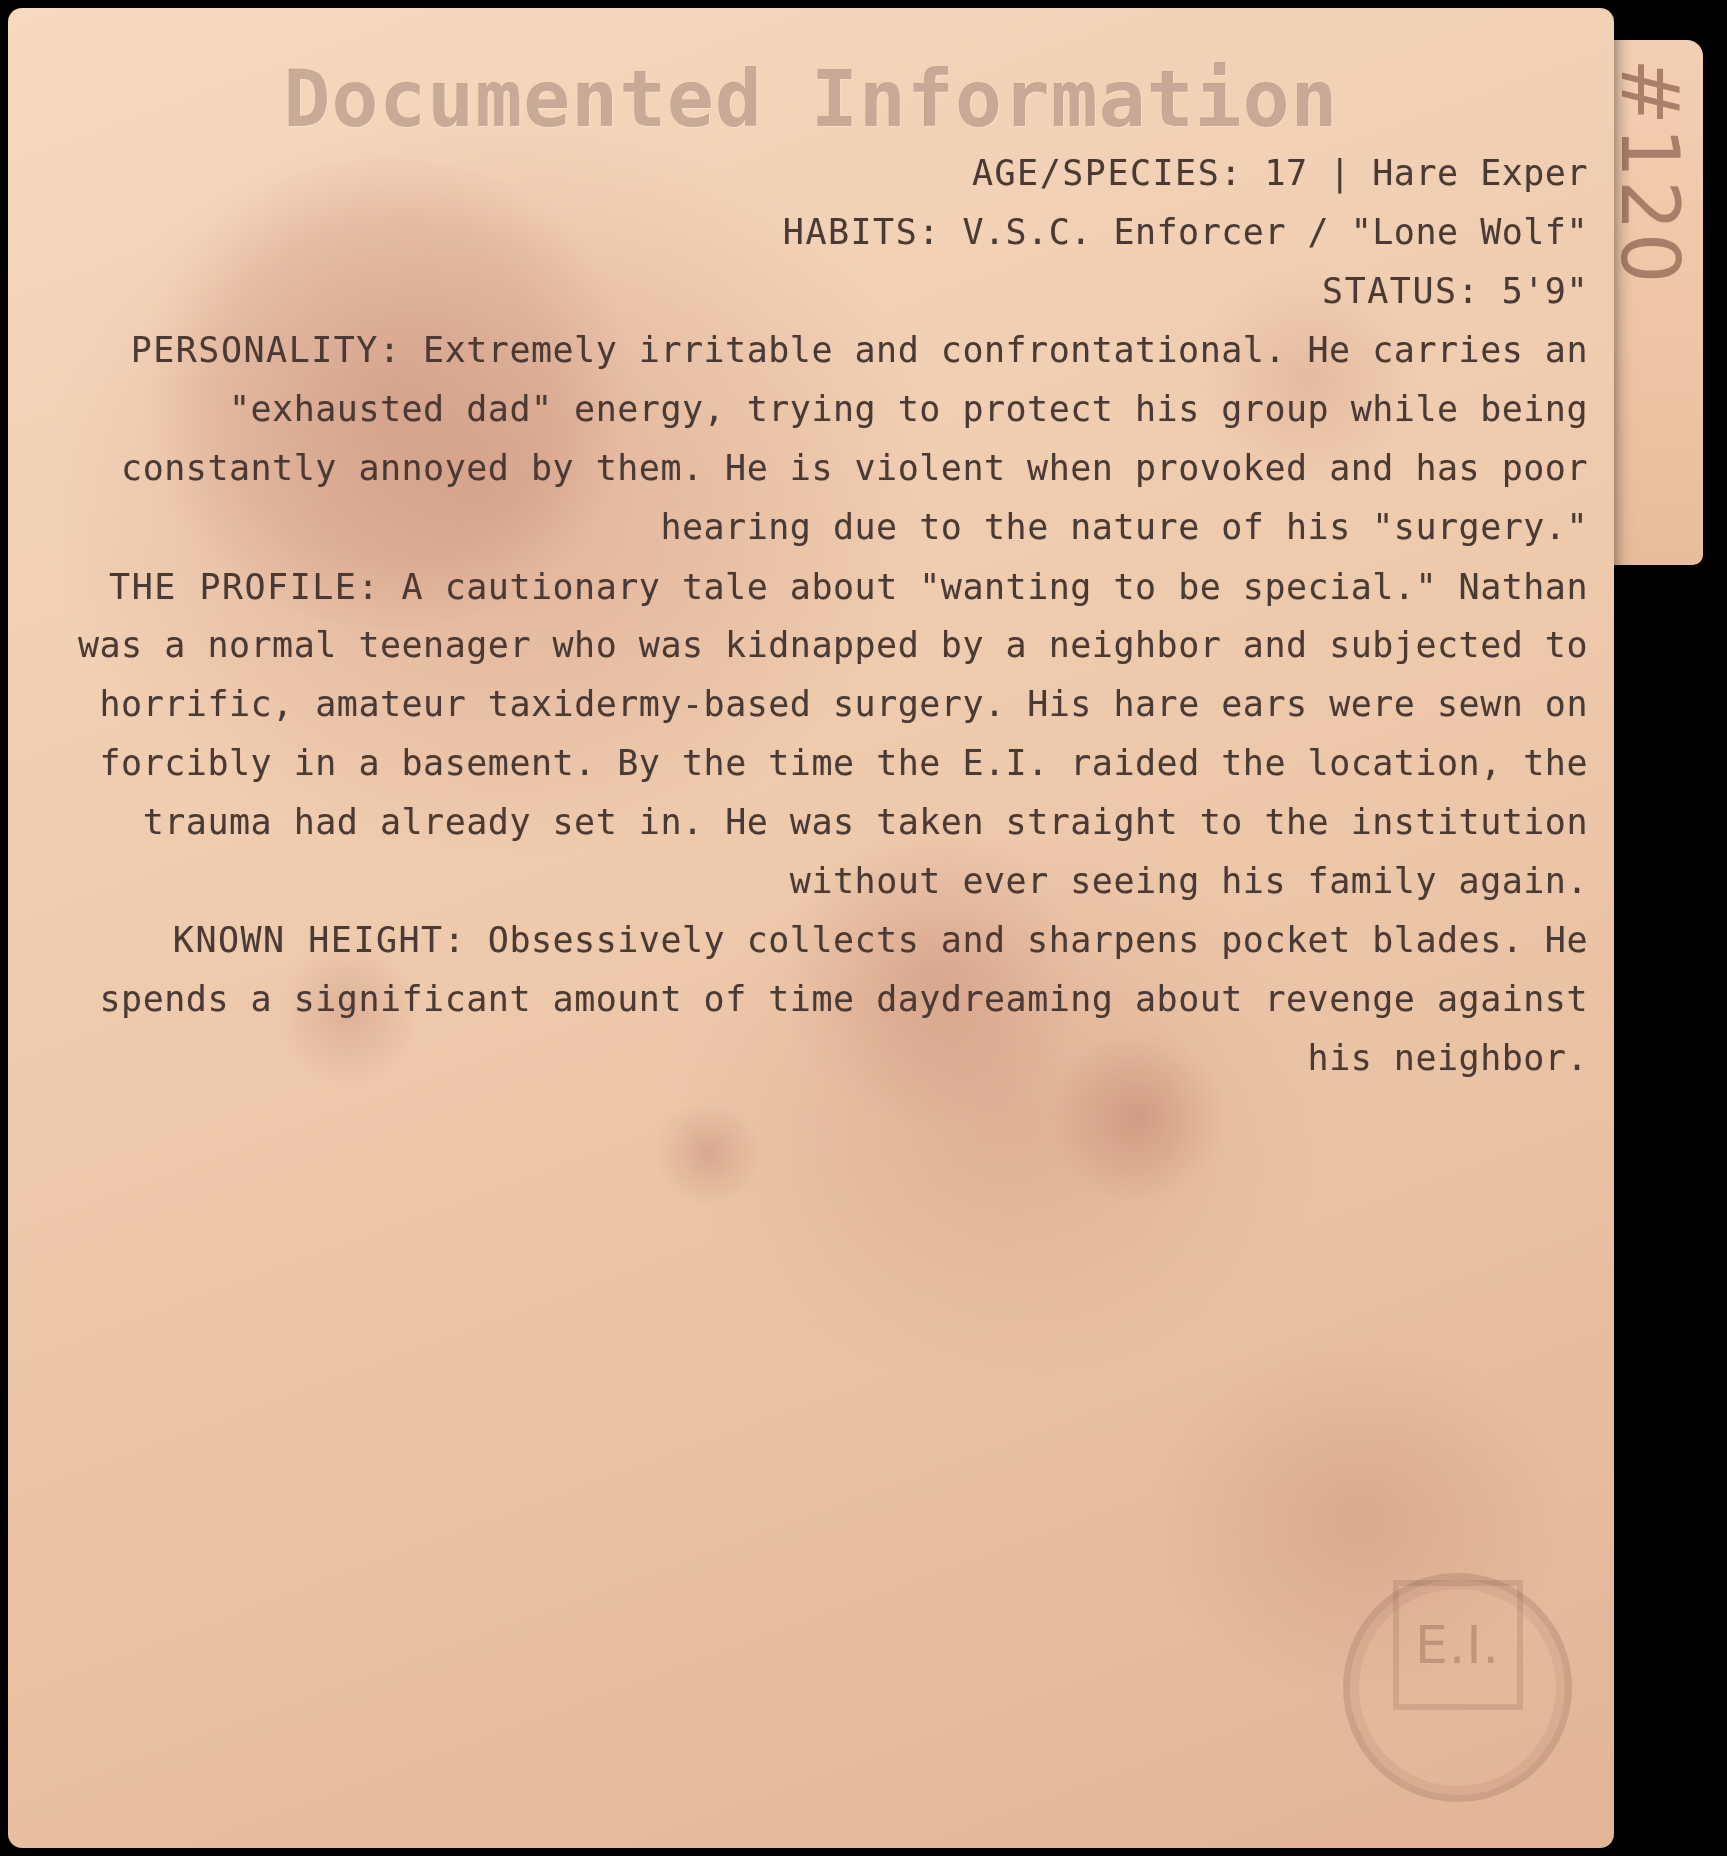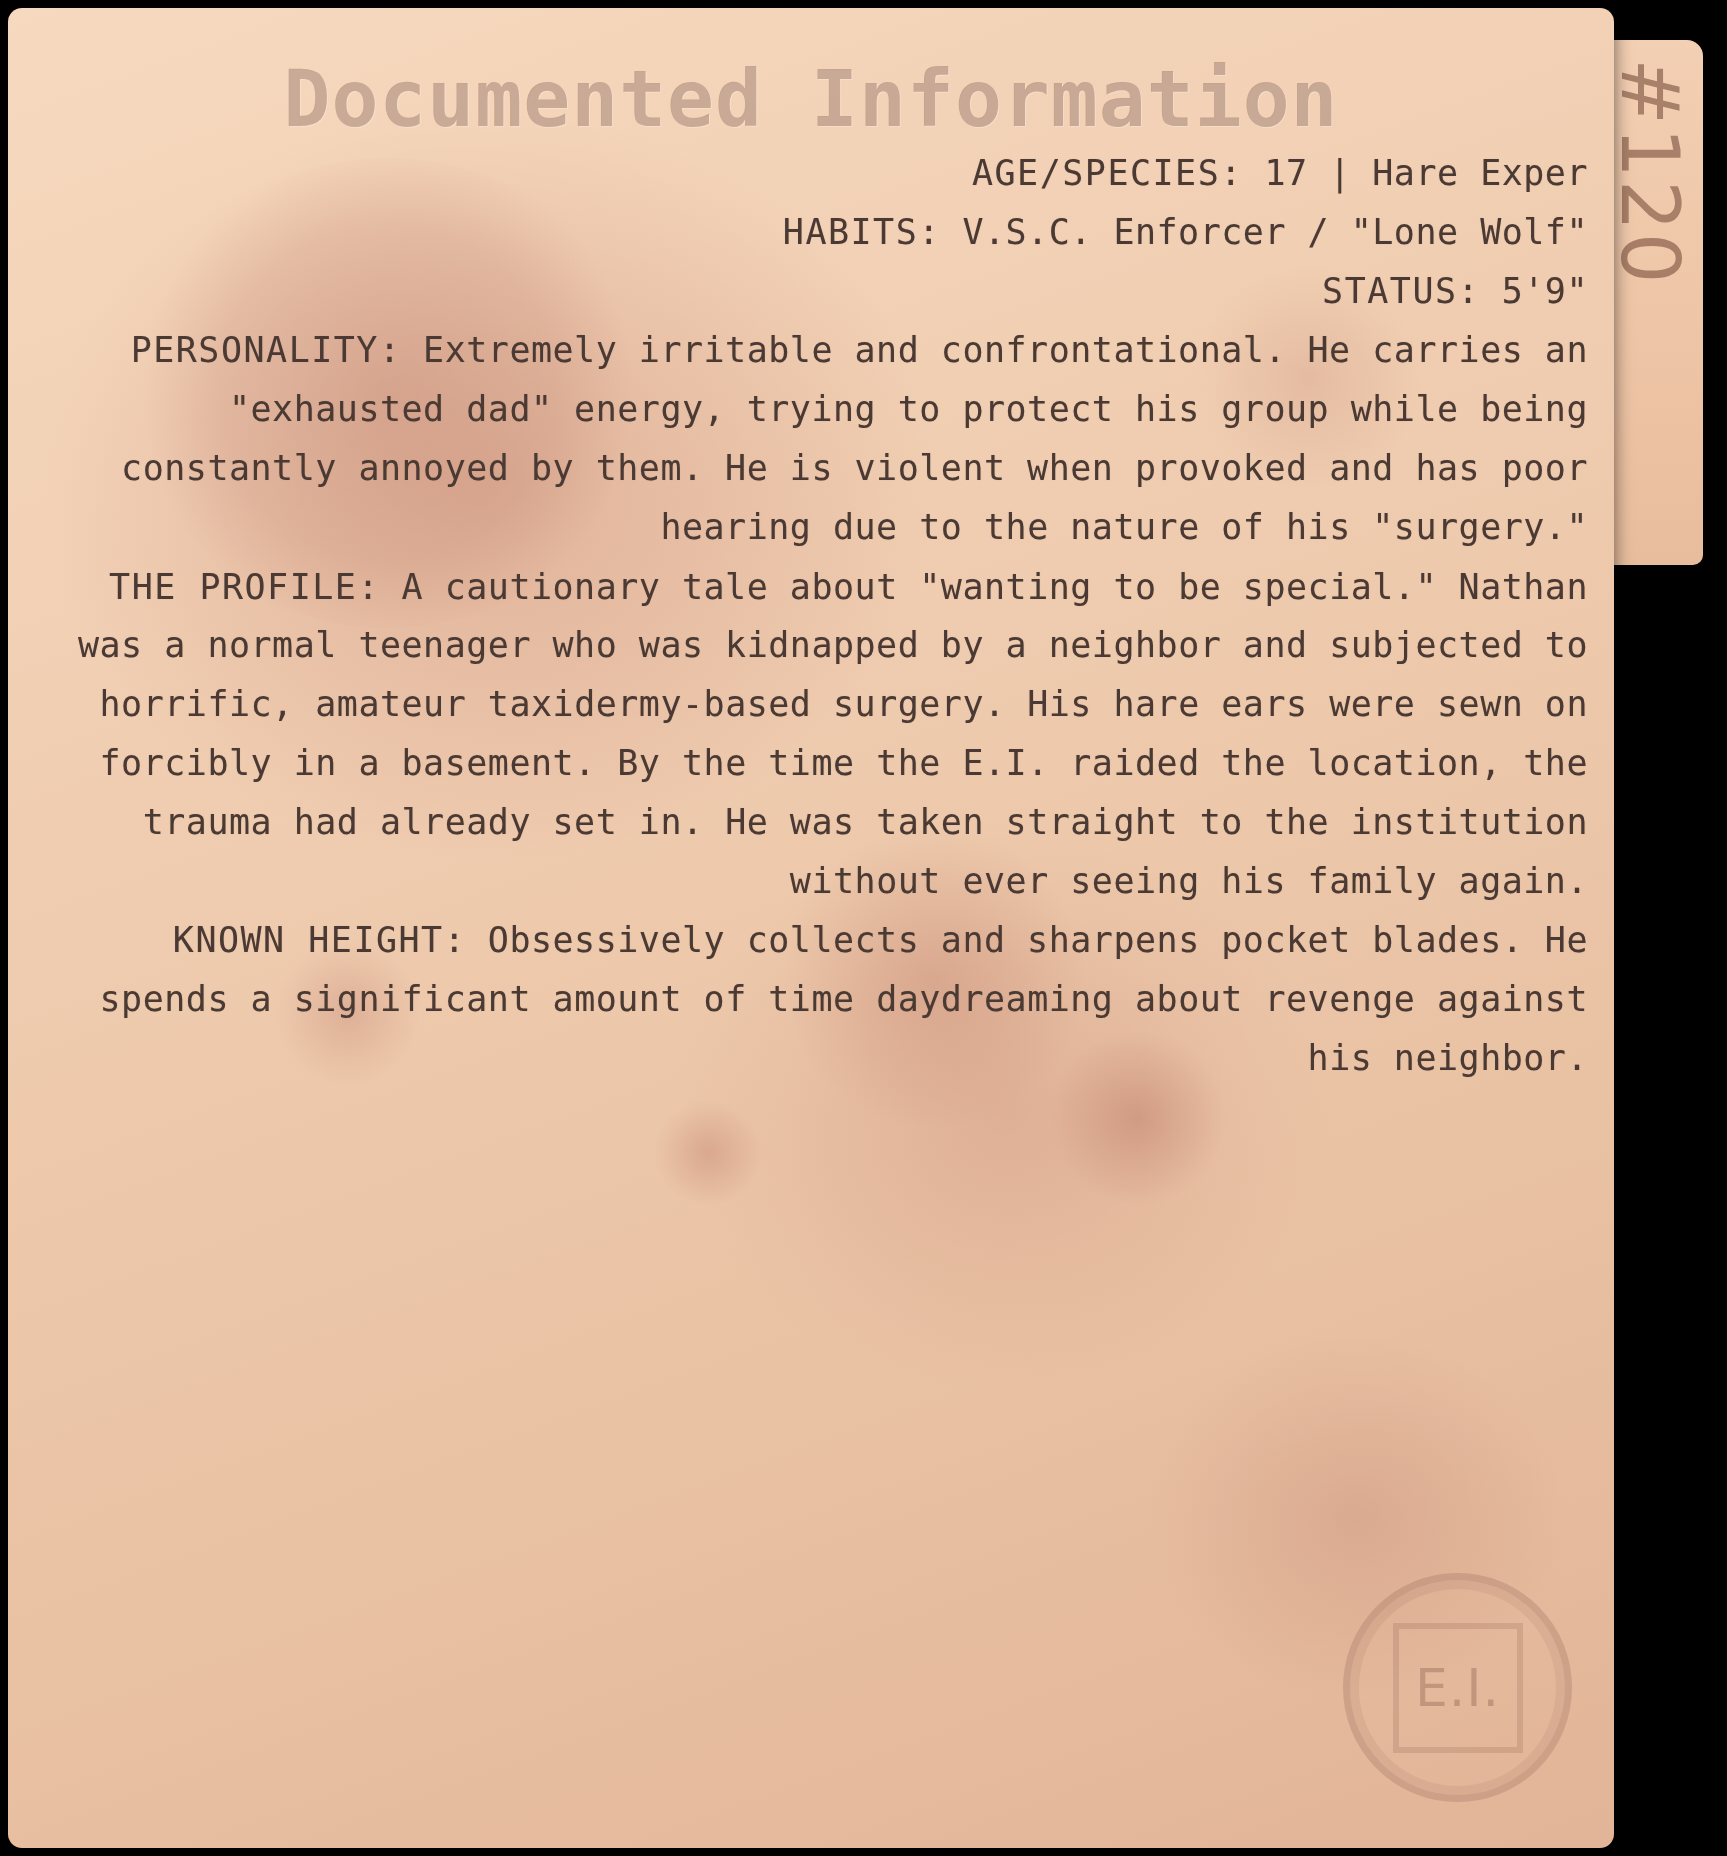--- a/index.html
+++ b/index.html
@@ -95,21 +95,20 @@
     position: absolute;
     left: 1335px;
     top: 1565px;
     width: 215px;
     height: 215px;
     border-radius: 50%;
     border: 7px solid rgba(140,95,78,0.30);
     box-shadow: inset 0 0 0 9px rgba(140,95,78,0.13);
     opacity: 0.85;
     display: flex;
-    align-items: center;
     justify-content: center;
   }
   #stamp-inner {
     width: 118px;
     height: 118px;
     border: 6px solid rgba(140,95,78,0.26);
     display: flex;
     align-items: center;
     justify-content: center;
     font-family: "DejaVu Sans", sans-serif;

